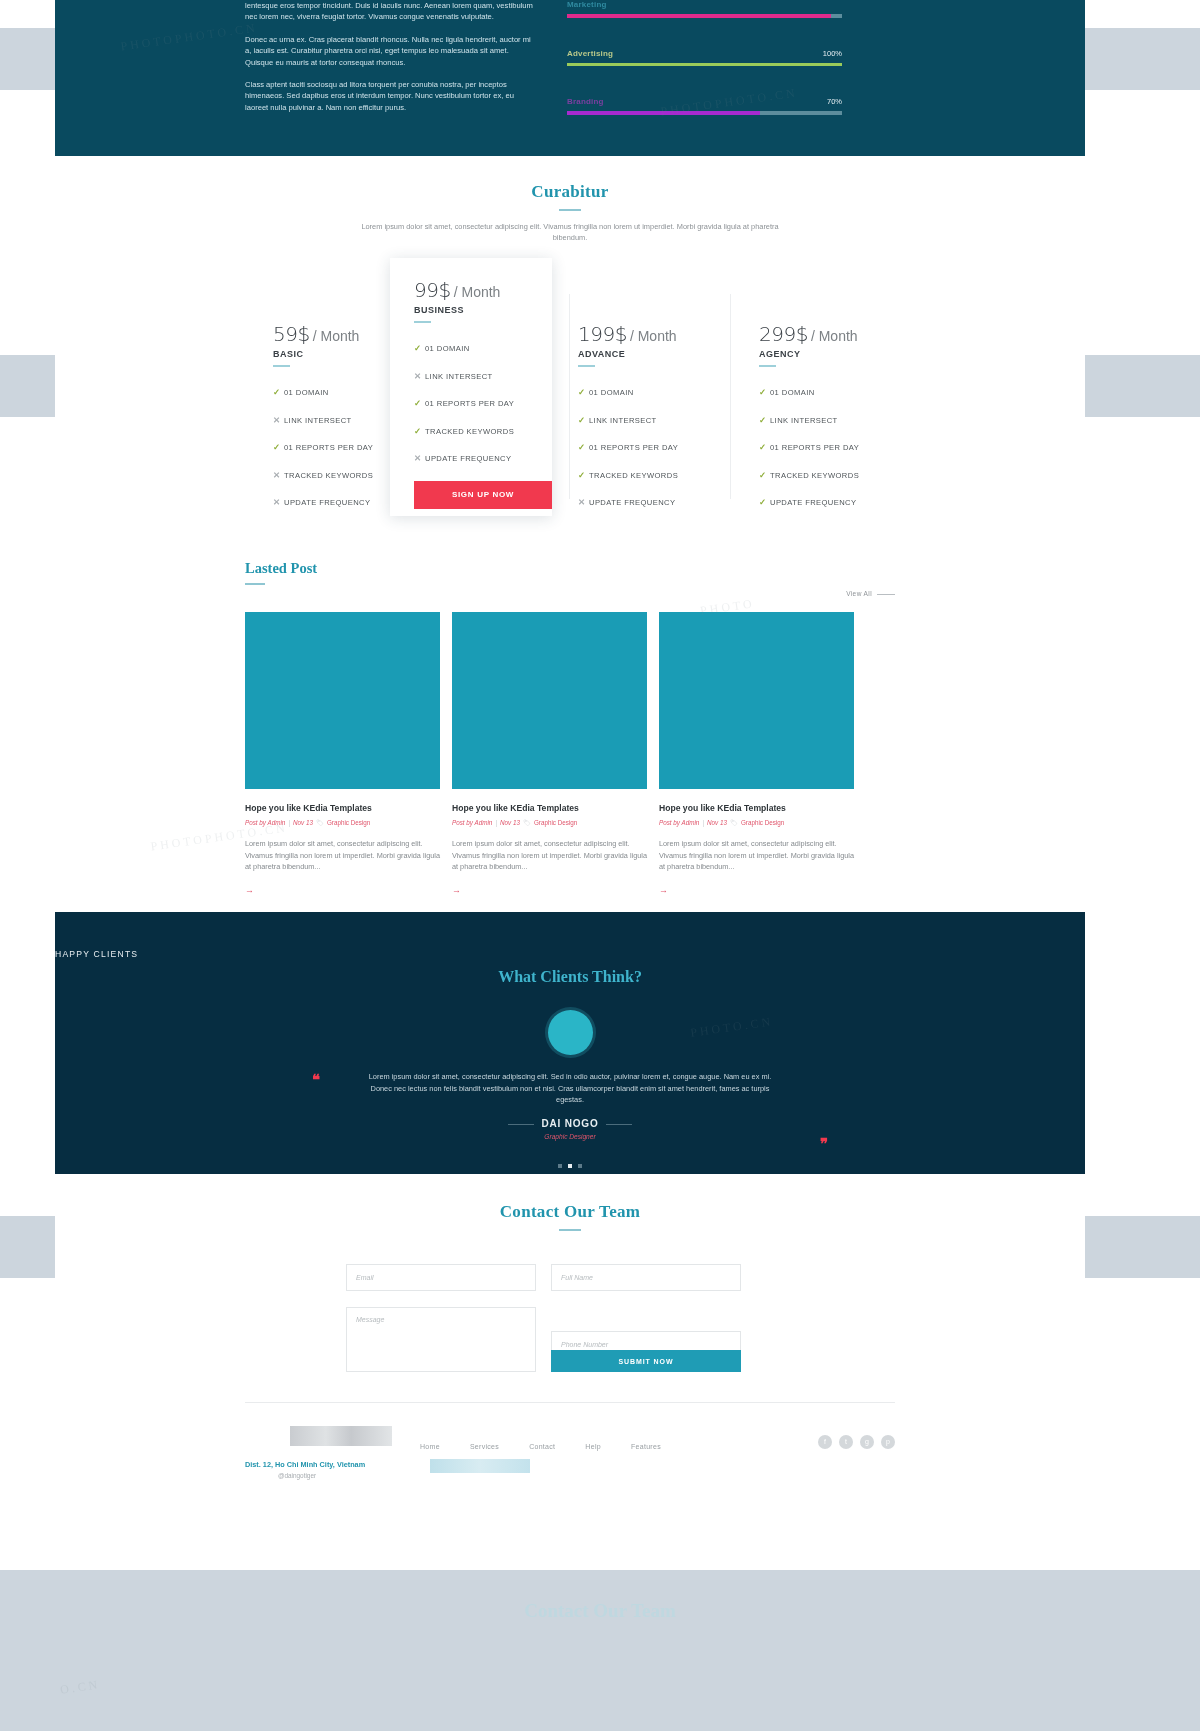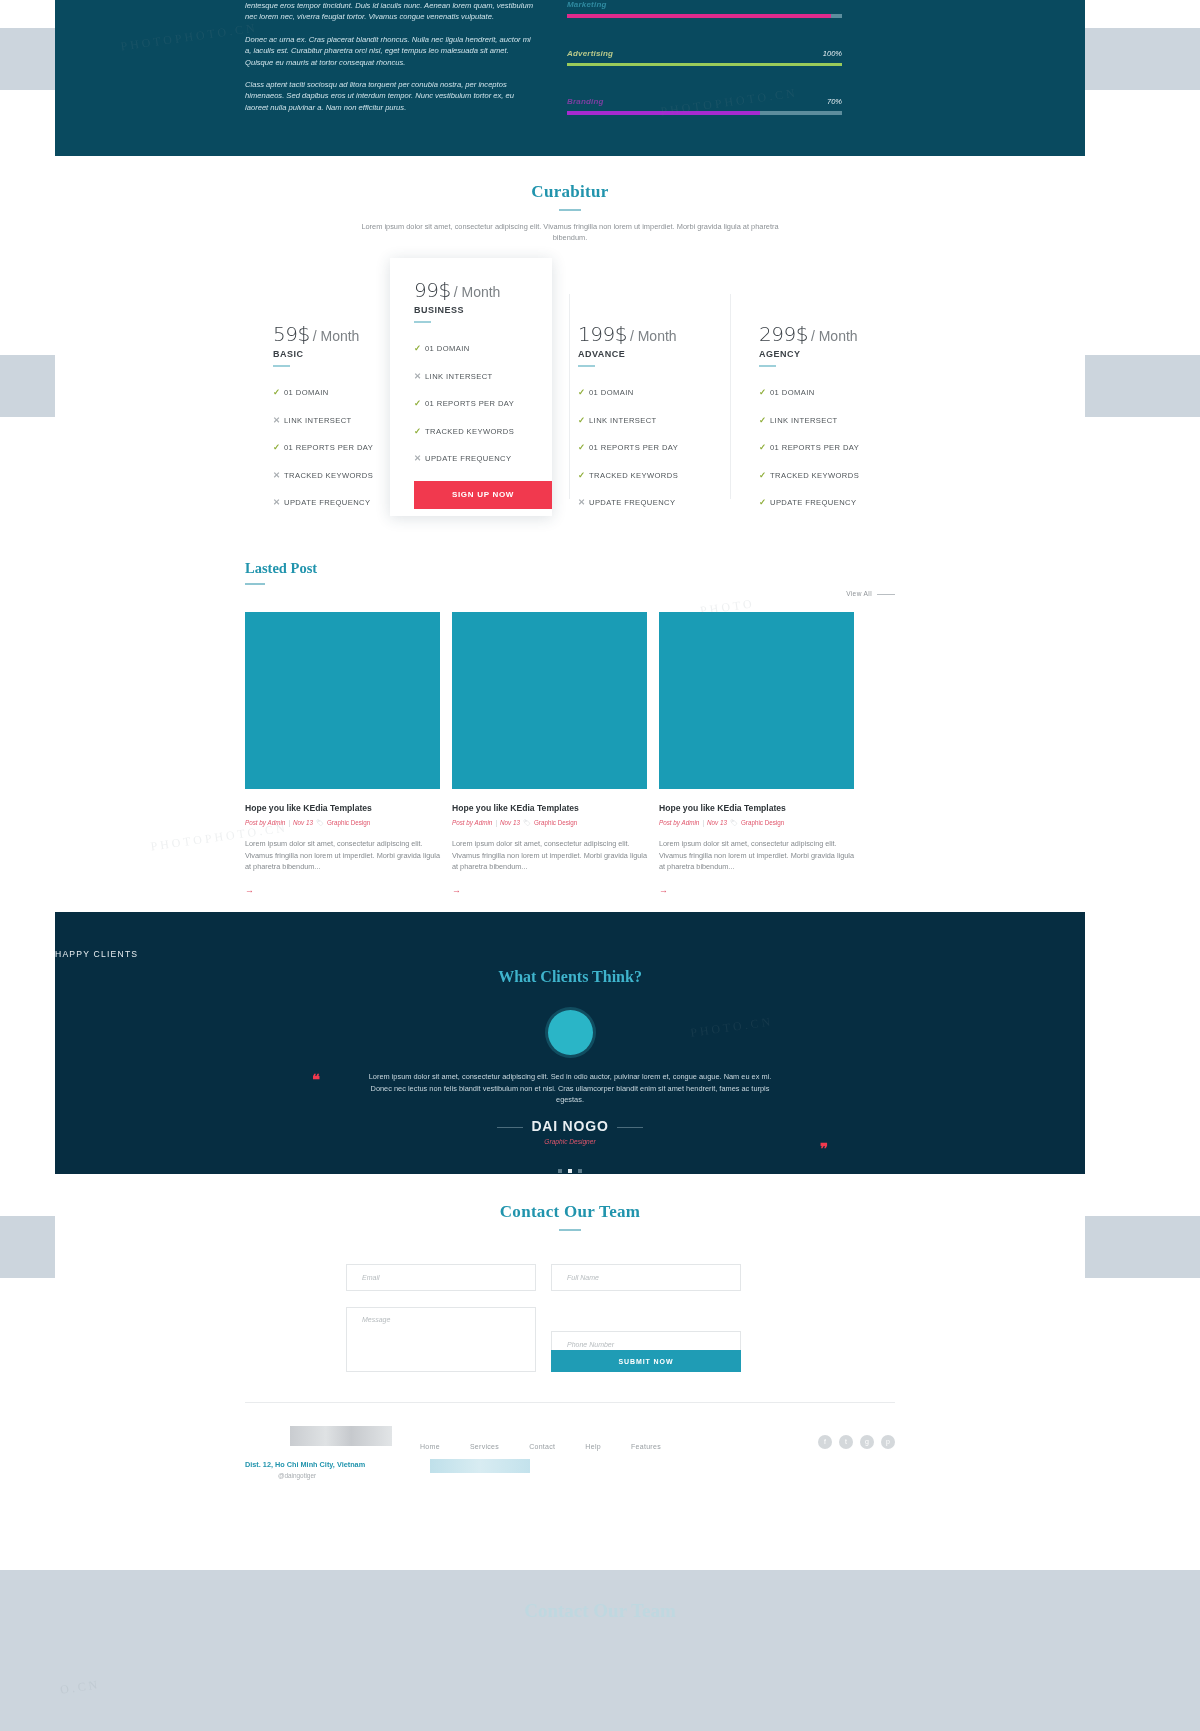--- a/index.html
+++ b/index.html
@@ -23,21 +23,20 @@
 
   .sheet {
     position: absolute; left: 55px; top: 0; width: 1030px; height: 1508px;
     background: #ffffff; overflow: hidden;
   }
 
   
   .dark-top {
     position: absolute; left: 0; top: 0; width: 1064px; height: 156px;
     background: #094a5f;
-    font-style: italic;
   }
   .dark-text { position: absolute; left: 190px; top: 0; width: 290px; color: #cfe3ea;
     font-size: 7.6px; line-height: 11.4px; }
   .dark-text p { margin-bottom: 11px; }
 
   .bars { position: absolute; left: 512px; top: 0px; width: 275px; }
   .bar-row { margin-bottom: 22.5px; position: relative; height: 26px; }
   .bar-label { position: absolute; left: 0; top: 0; font-size: 8px; font-weight: bold; letter-spacing:.2px; }
   .bar-pct { position: absolute; right: 0; top: 0; font-size: 7.5px; color: #e6eef2; }
   .bar-track { position: absolute; left: 0; top: 14px; width: 275px; height: 3.5px;
@@ -112,34 +111,34 @@
   .whatc { text-align: center; color: #3fb4cc; font-family: "Liberation Serif", serif;
     font-weight: bold; font-size: 16px; margin-top: 9px; }
   .avatar { width: 45px; height: 45px; border-radius: 50%; background: #2ab5c7;
     margin: 24px auto 0; box-shadow: 0 0 0 3px rgba(60,190,210,.22); }
   .quote-wrap { position: relative; width: 420px; margin: 16px auto 0; text-align: center; }
   .qmark { position: absolute; color: #f1394e; font-size: 15px; font-family: "Liberation Serif", serif;
     font-weight: bold; line-height: 1; }
   .qmark.l { left: -48px; top: 2px; }
   .qmark.r { right: -48px; bottom: -12px; }
   .qtext { color: #c9d7de; font-size: 7.4px; line-height: 11.6px; }
-  .qauthor { margin-top: 12px; color: #e9eff2; font-size: 14px; font-weight: bold;
+  .qauthor { margin-top: 12px; color: #e9eff2; font-size: 10px; font-weight: bold;
     letter-spacing: .8px; }
   .qauthor .ln { display: inline-block; width: 26px; height: 1px; background: #4b6c7c;
     vertical-align: middle; margin: 0 8px; }
   .qrole { color: #e0556b; font-size: 6.6px; font-style: italic; margin-top: 4px; }
   .dots { text-align: center; margin-top: 14px; }
   .dot { display: inline-block; width: 4px; height: 4px; background: #5b7a89; margin: 0 3px; }
   .dot.on { background: #e8eef1; }
 
   
   .contact { position: absolute; left: 0; top: 1174px; width: 1030px; }
   .form { position: absolute; left: 291px; top: 90px; width: 395px; }
   .fld { position: absolute; border: 1px solid #e3e6e8; background: #fff;
-    font-size: 7px; color: #b7bcbf; font-style: italic; padding: 8px 15px;
+    font-size: 7px; color: #b7bcbf; font-style: italic; padding: 8px 9px;
     font-family: "Liberation Sans", sans-serif; outline: none; }
   .fld::placeholder { color: #b7bcbf; font-style: italic; }
   .f-email { left: 0;   top: 0;  width: 190px; height: 27px; }
   .f-name  { left: 205px; top: 0;  width: 190px; height: 27px; }
   .f-msg   { left: 0;   top: 43px; width: 190px; height: 65px; resize: none; }
   .f-phone { left: 205px; top: 43px; width: 190px; height: 27px; margin-top: 24px; }
   .submit { position: absolute; left: 205px; top: 86px; width: 190px; height: 22px;
     background: #1f9cb5; border: 0; color: #fff; font-size: 7px; font-weight: bold;
     letter-spacing: .9px; cursor: pointer; font-family: "Liberation Sans", sans-serif; }
 

